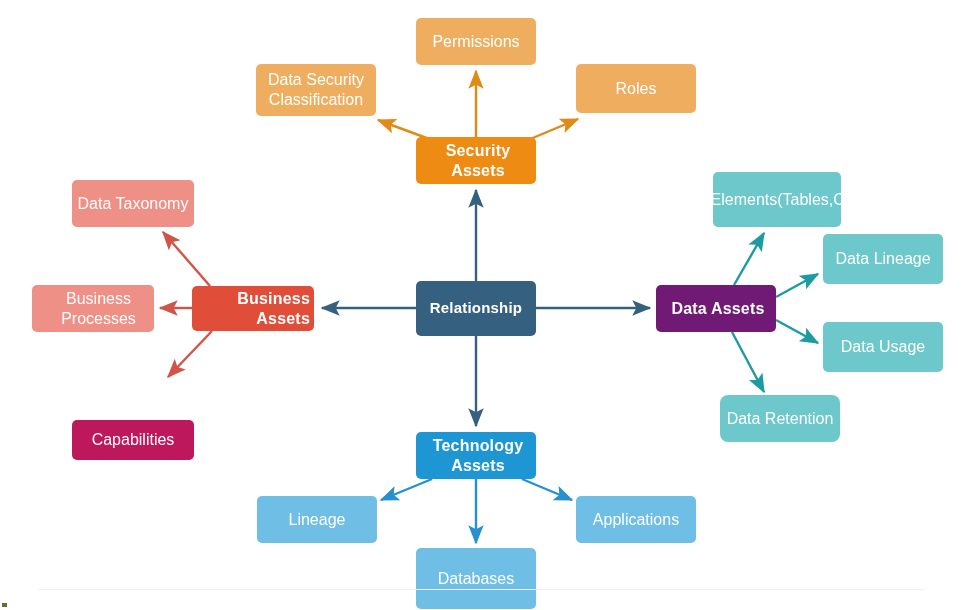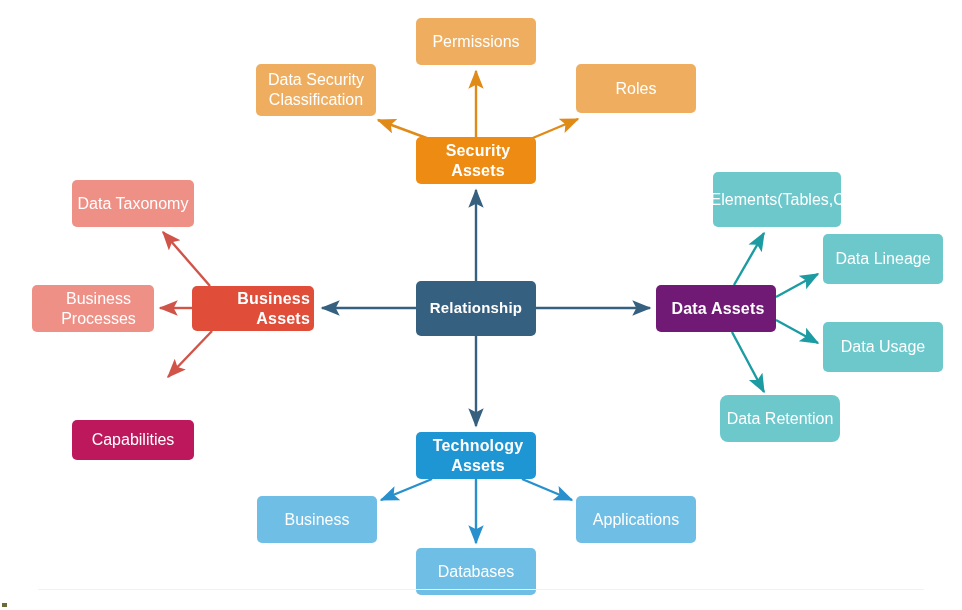--- a/index.html
+++ b/index.html
@@ -138,20 +138,20 @@
   <div class="node leaf" style="left: 32px; top: 285px; width: 122px; height: 47px; background: rgb(238, 144, 134); padding-left: 15px;">Business Processes</div>
   <div class="node leaf" style="left: 72px; top: 380px; width: 122px; height: 40px; background: #be185d; margin-top: 40px;">Capabilities</div>
 
   <div class="node hub" style="left: 656px; top: 285px; width: 120px; height: 47px; background: #701a75;">Data Assets</div>
   <div class="node leaf overflow" style="left: 713px; top: 172px; width: 128px; height: 55px; background: rgb(109, 200, 204);">Data Elements(Tables,Columns)</div>
   <div class="node leaf" style="left: 823px; top: 234px; width: 120px; height: 50px; background: rgb(109, 200, 204);">Data Lineage</div>
   <div class="node leaf" style="left: 823px; top: 322px; width: 120px; height: 50px; background: rgb(109, 200, 204);">Data Usage</div>
   <div class="node leaf" style="left: 720px; top: 395px; width: 120px; height: 47px; background: rgb(109, 200, 204); border-radius: 8px;">Data Retention</div>
 
   <div class="node hub" style="left: 416px; top: 432px; width: 120px; height: 47px; background: rgb(30, 150, 212);">Technology Assets</div>
-  <div class="node leaf" style="left: 257px; top: 496px; width: 120px; height: 47px; background: rgb(111, 190, 230);">Business</div>
+  <div class="node leaf" style="left: 257px; top: 496px; width: 120px; height: 47px; background: rgb(111, 190, 230);">Lineage</div>
   <div class="node leaf" style="left: 576px; top: 496px; width: 120px; height: 47px; background: rgb(111, 190, 230);">Applications</div>
-  <div class="node leaf" style="left: 416px; top: 548px; width: 120px; height: 47px; background: rgb(111, 190, 230);">Databases</div>
+  <div class="node leaf" style="left: 416px; top: 548px; width: 120px; height: 61px; background: rgb(111, 190, 230);">Databases</div>
 
   <div class="divider"></div>
   <div class="corner-speck"></div>
 
 </div>
 
 </body></html>

